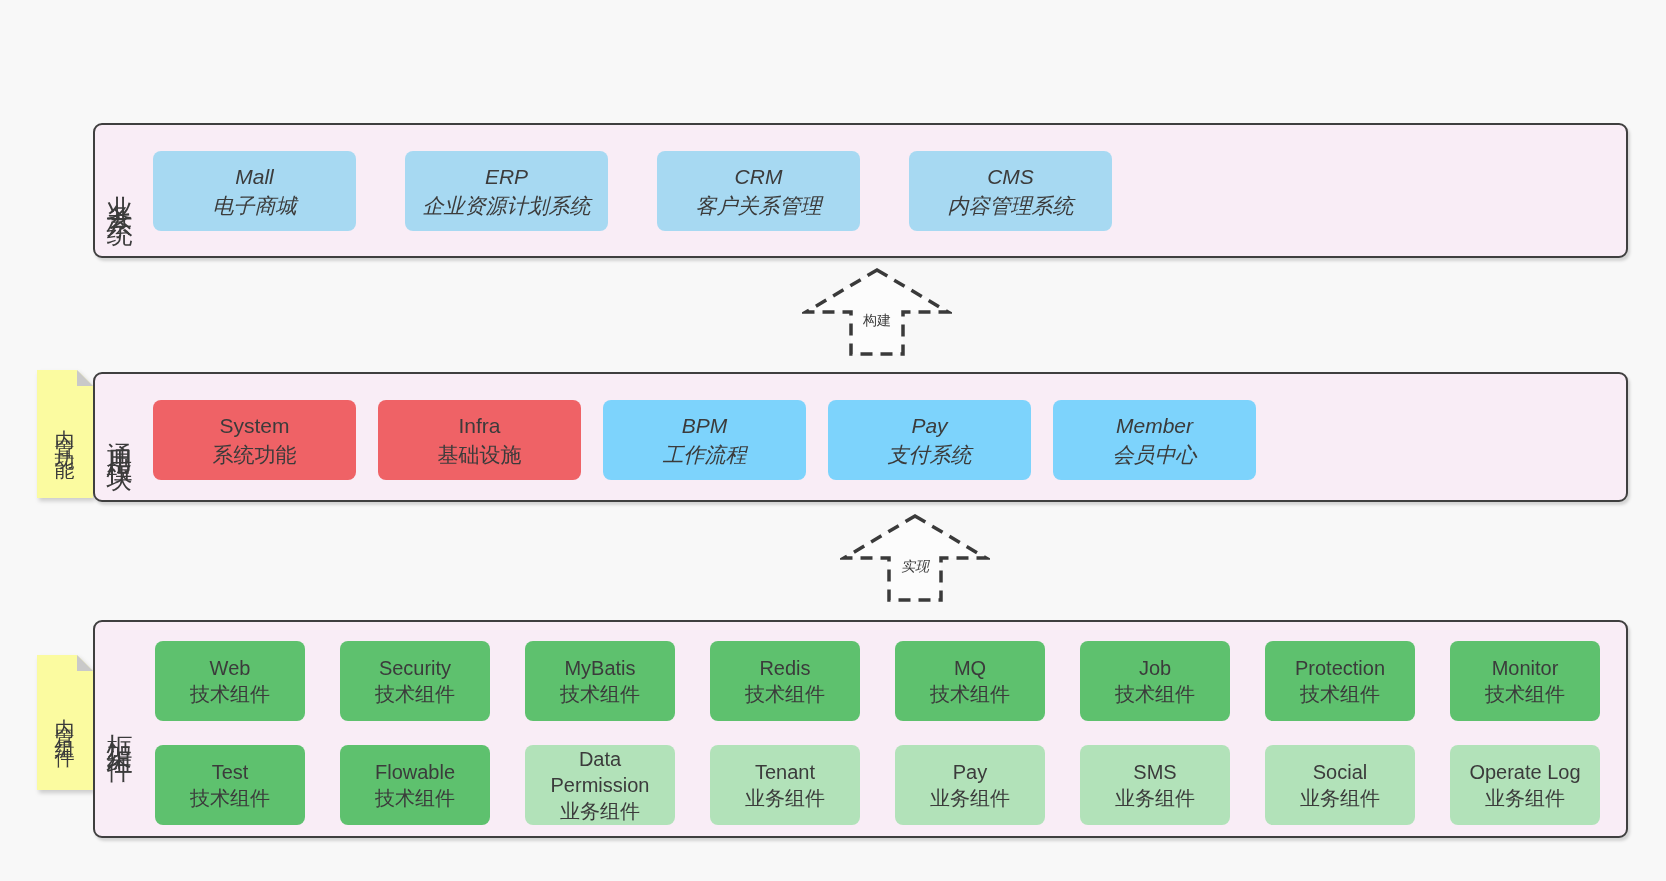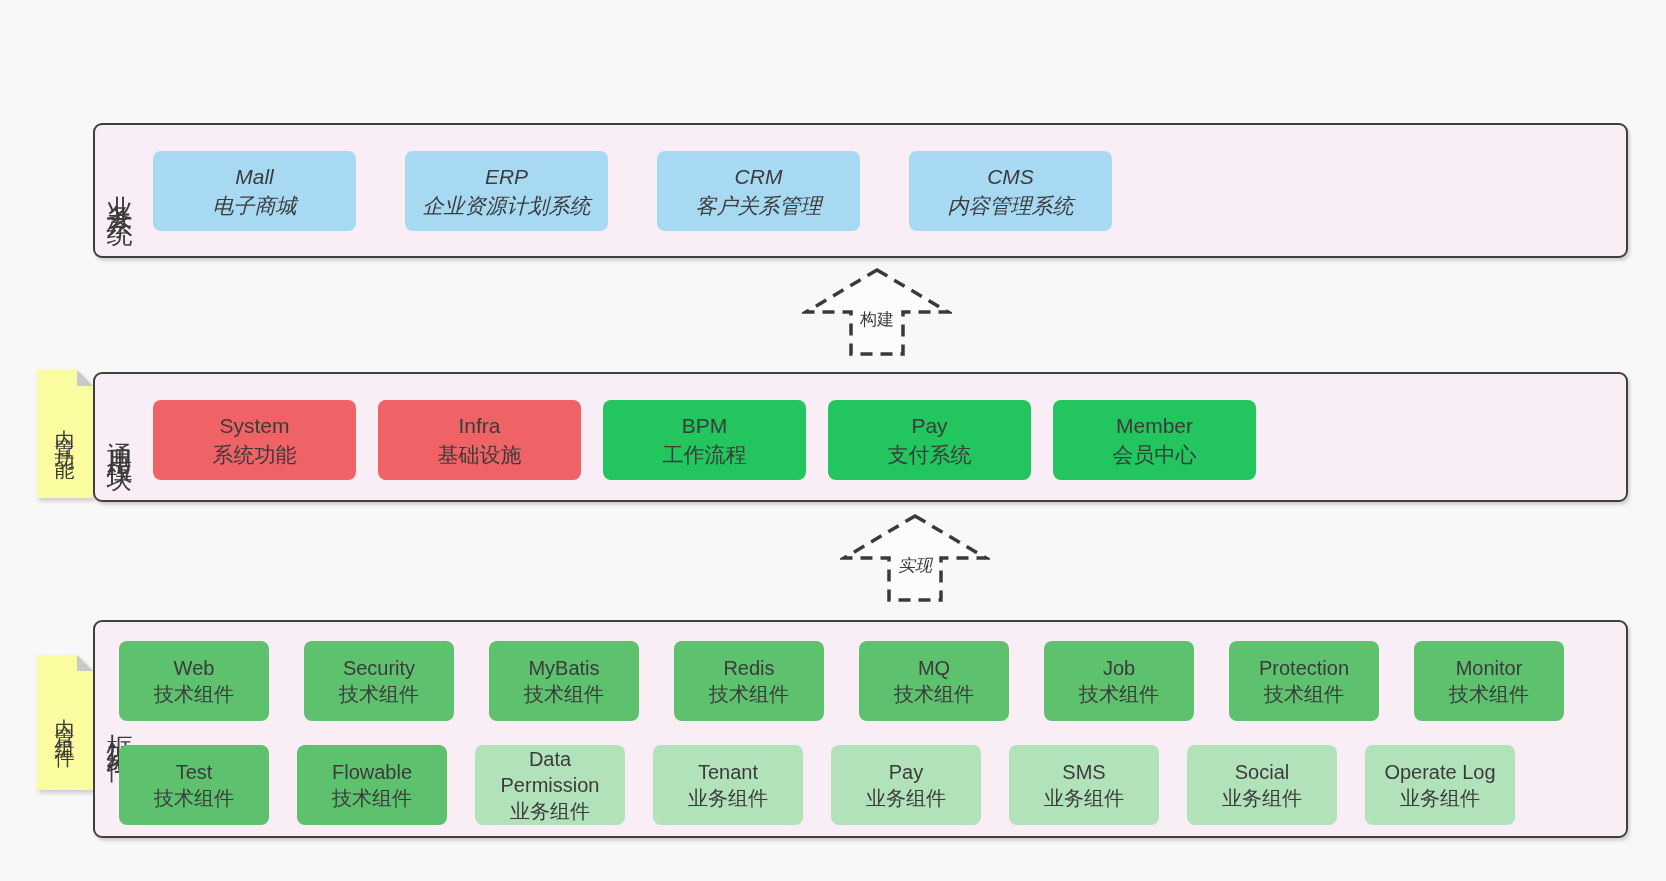--- a/index.html
+++ b/index.html
@@ -24,33 +24,33 @@
     writing-mode:vertical-lr; font-size:26px; letter-spacing:8px;
     white-space:nowrap; line-height:1;
   }
 
   .boxes-row{
     position:absolute; left:0; right:0;
     display:flex; padding-left:58px; gap:49px; align-items:flex-start;
   }
   #layer-business  .boxes-row{top:26px;font-style:italic;}
   #layer-modules   .boxes-row{top:26px;gap:22px;}
-  #layer-components .boxes-row{padding-left:24px; gap:35px;}
+  #layer-components .boxes-row{padding-left:60px; gap:35px;}
   #layer-components .row1{top:19px;}
-  #layer-components .row2{top:123px;gap:28px;}
+  #layer-components .row2{top:123px;}
 
   .box{
     flex:none; width:203px; height:80px; border-radius:8px;
     display:flex; flex-direction:column; align-items:center; justify-content:center;
     text-align:center; font-size:21px; line-height:29px;
   }
   #layer-components .box{width:150px; font-size:20px; line-height:26px;}
   .box.blue      {background:#a7d9f2;}
   .box.red       {background:#ef6266;}
-  .box.pink      {background:#22c55e;}
+  .box.pink      {background:#7dd3fc;font-style:italic;}
   .box.green     {background:#5ec16e;}
   .box.lightgreen{background:#b2e2b9;}
   .box .t, .box .d{display:block; padding:0 4px;}
 
   
   .sticky{position:absolute; left:37px; width:56px; filter:drop-shadow(2px 3px 2px rgba(0,0,0,0.18));}
   #sticky-modules   {top:370px; height:128px;}
   #sticky-components{top:655px; height:135px;}
   .sticky-body{
     width:100%; height:100%; background:#fbfba0;
@@ -63,21 +63,21 @@
     background:#c9c9c9; clip-path:polygon(0 0, 100% 100%, 0 100%);
   }
 
   
   .arrow{position:absolute; width:150px; height:92px;}
   #arrow-build    {left:802px; top:266px;}
   #arrow-implement{left:840px; top:512px;font-style:italic;}
   .arrow svg{display:block; width:150px; height:92px;}
   .arrow-label{
     position:absolute; left:50%; top:42px; transform:translateX(-50%);
-    background:#fcfcfc; padding:1px 3px; font-size:17px; line-height:22px;
+    background:#fcfcfc; padding:1px 3px; font-size:14px; line-height:22px;
     white-space:nowrap;
   }
 </style>
 </head>
 <body>
 
 <div class="canvas">
 
   <div class="layer" id="layer-business">
     <div class="layer-label">业务系统</div>

